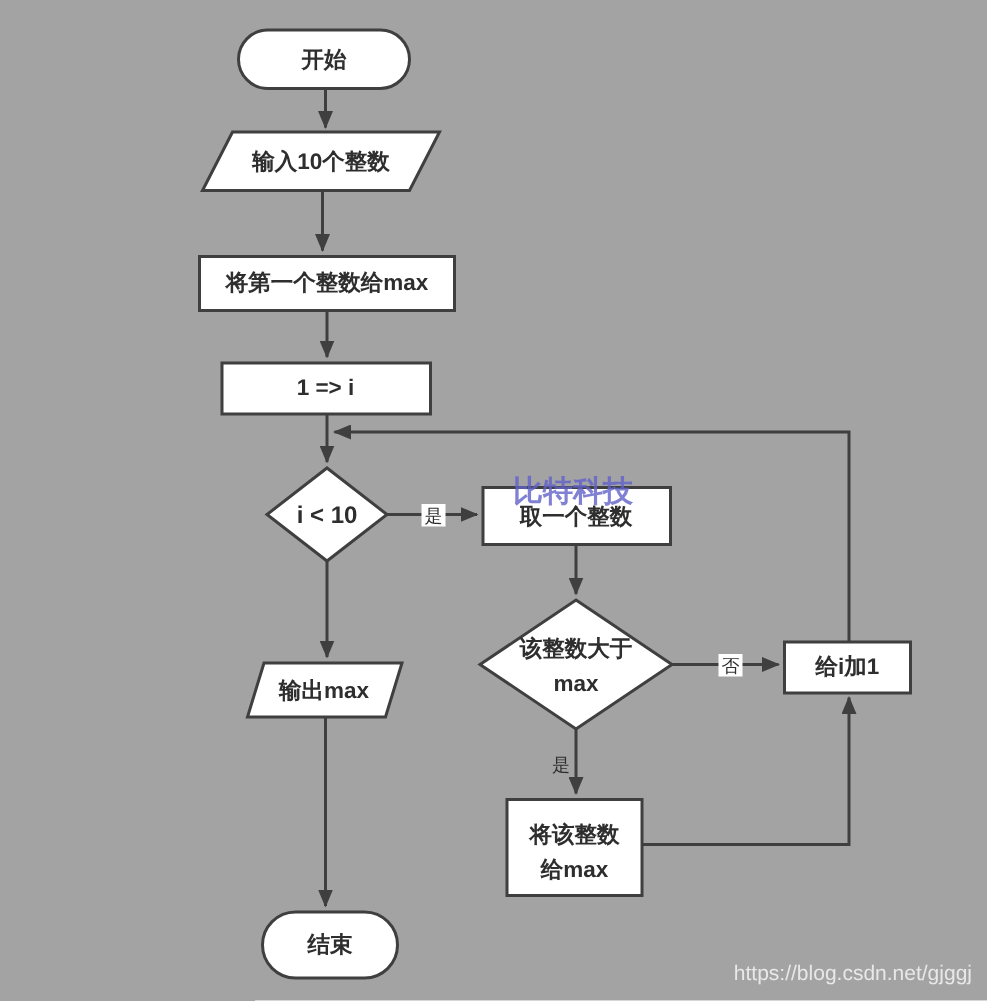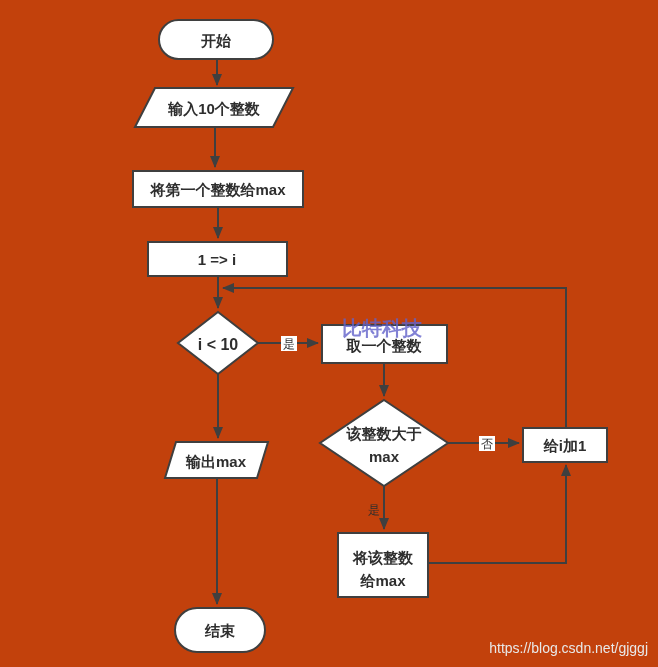--- a/index.html
+++ b/index.html
@@ -1,20 +1,20 @@
 <!DOCTYPE html>
 <html><head>
 <meta charset="utf-8">
 <style>
   html, body { margin: 0; padding: 0; background: #ffffff; }
   .canvas {
     position: relative;
     width: 658px;
     height: 667px;
-    background: #c2410c;
+    background: #a3a3a3;
     overflow: hidden;
     font-family: "Liberation Sans", sans-serif;
   }
   svg { display: block; }
   .shape  { fill: #ffffff; stroke: #3f3f3f; stroke-width: 2; }
   .edge   { fill: none; stroke: #3f3f3f; stroke-width: 2; }
   .lbl {
     font-family: "Liberation Sans", sans-serif;
     font-weight: 700;
     font-size: 15px;

